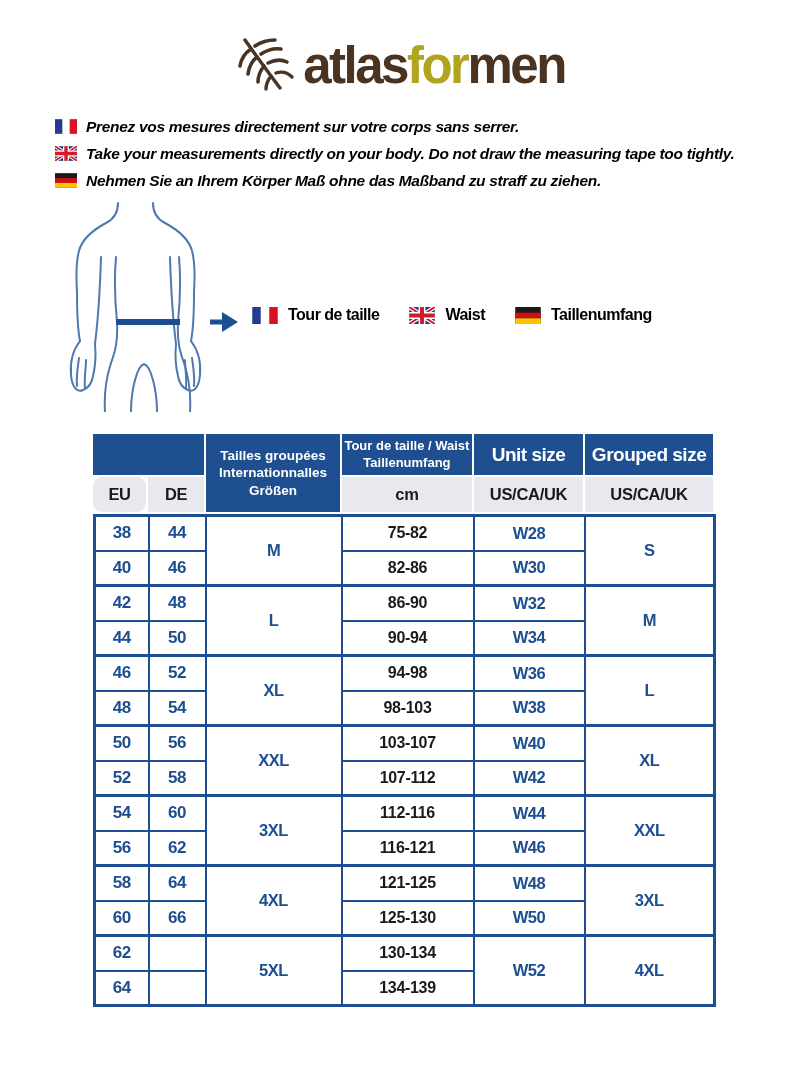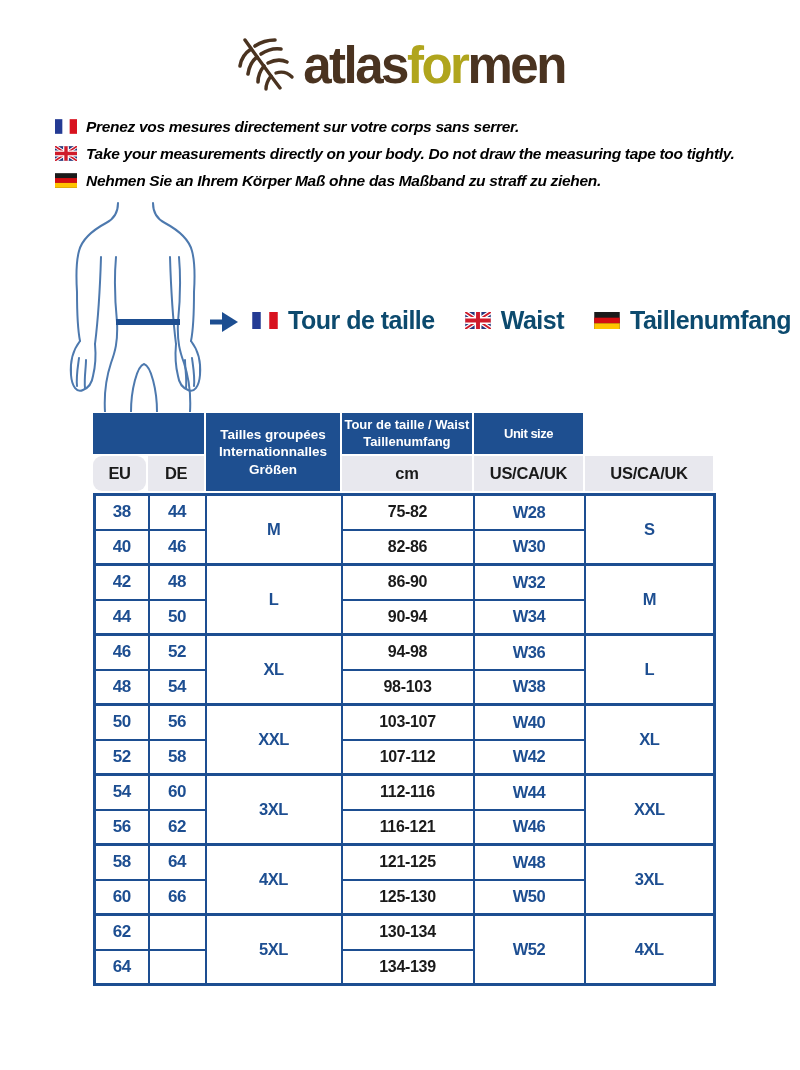--- a/index.html
+++ b/index.html
@@ -22,30 +22,30 @@
   .instr-line span.txt{font-size:15.5px;font-weight:bold;letter-spacing:-0.3px;color:#000;white-space:nowrap;font-style:italic;}
   .flag{display:inline-flex;}
   .flag svg{width:22px;height:15px;display:block;}
 
   
   .figure{position:absolute;left:64px;top:200px;width:177px;height:212px;}
   .figure svg{width:100%;height:100%;display:block;}
   .measure-labels{position:absolute;left:252px;top:306px;display:flex;align-items:center;gap:30px;}
   .label-item{display:flex;align-items:center;gap:10px;}
   .label-item .flag svg{width:26px;height:17px;}
-  .label-item .txt{font-size:25px;font-weight:bold;letter-spacing:-0.5px;color:#0c4a6e;white-space:nowrap;}
+  .label-item .txt{font-size:16px;font-weight:bold;letter-spacing:-0.5px;color:#000000;white-space:nowrap;}
 
   
   .table-wrap{position:absolute;left:93px;top:413px;width:620px;}
-  .thead{display:grid;grid-template-columns:54fr 57fr 136fr 132fr 111fr 130fr;grid-template-rows:41px 35px;gap:2px;background:#fff;}
+  .thead{display:grid;grid-template-columns:54fr 57fr 136fr 132fr 111fr 130fr;grid-template-rows:41px 35px;gap:2px;background:#fff;margin-top:21px;}
   .hc{background:var(--hdr-blue);color:#fff;display:flex;flex-direction:column;align-items:center;justify-content:center;text-align:center;font-weight:bold;}
   .hc.blank{grid-column:1/3;grid-row:1;}
   .hc.intl{grid-column:3;grid-row:1/3;font-size:13.5px;line-height:1.3;}
   .hc.waist{grid-column:4;grid-row:1;font-size:13px;line-height:1.3;text-align:right;}
-  .hc.big{font-size:13px;letter-spacing:-0.5px;}
+  .hc.big{font-size:19px;letter-spacing:-0.5px;}
   .hc.unit-t{grid-column:5;grid-row:1;}
   .hc.grp-t{grid-column:6;grid-row:1;}
   .hc.sub{background:var(--gray);color:var(--ink);font-size:16.5px;letter-spacing:-0.3px;}
   .hc.eu-h{grid-column:1;grid-row:2;border-radius:9px;} .hc.de-h{grid-column:2;grid-row:2;}
   .hc.cm-h{grid-column:4;grid-row:2;} .hc.us1{grid-column:5;grid-row:2;} .hc.us2{grid-column:6;grid-row:2;}
 
   table.size{width:620px;table-layout:fixed;border-collapse:collapse;margin-top:2px;border:3px solid var(--blue);}
   table.size td{border:2px solid var(--blue);height:35px;text-align:center;vertical-align:middle;background:#fff;}
   table.size tr.gt td{border-top:3px solid var(--blue);margin-left:38px;}
   td.eu,td.de{font-size:17px;font-weight:bold;color:var(--blue);letter-spacing:-0.5px;}
@@ -177,20 +177,21 @@
       <div class="hc intl">
         <span>Tailles groupées</span>
         <span>Internationnalles</span>
         <span>Größen</span>
       </div>
       <div class="hc waist">
         <span>Tour de taille / Waist</span>
         <span>Taillenumfang</span>
       </div>
       <div class="hc big unit-t">Unit size</div>
+      <div class="hc big grp-t">Grouped size</div>
       <div class="hc sub eu-h">EU</div>
       <div class="hc sub de-h">DE</div>
       <div class="hc sub cm-h">cm</div>
       <div class="hc sub us1">US/CA/UK</div>
       <div class="hc sub us2">US/CA/UK</div>
     </div>
     <table class="size">
       <colgroup>
         <col style="width:54px">
           <col style="width:57px">

